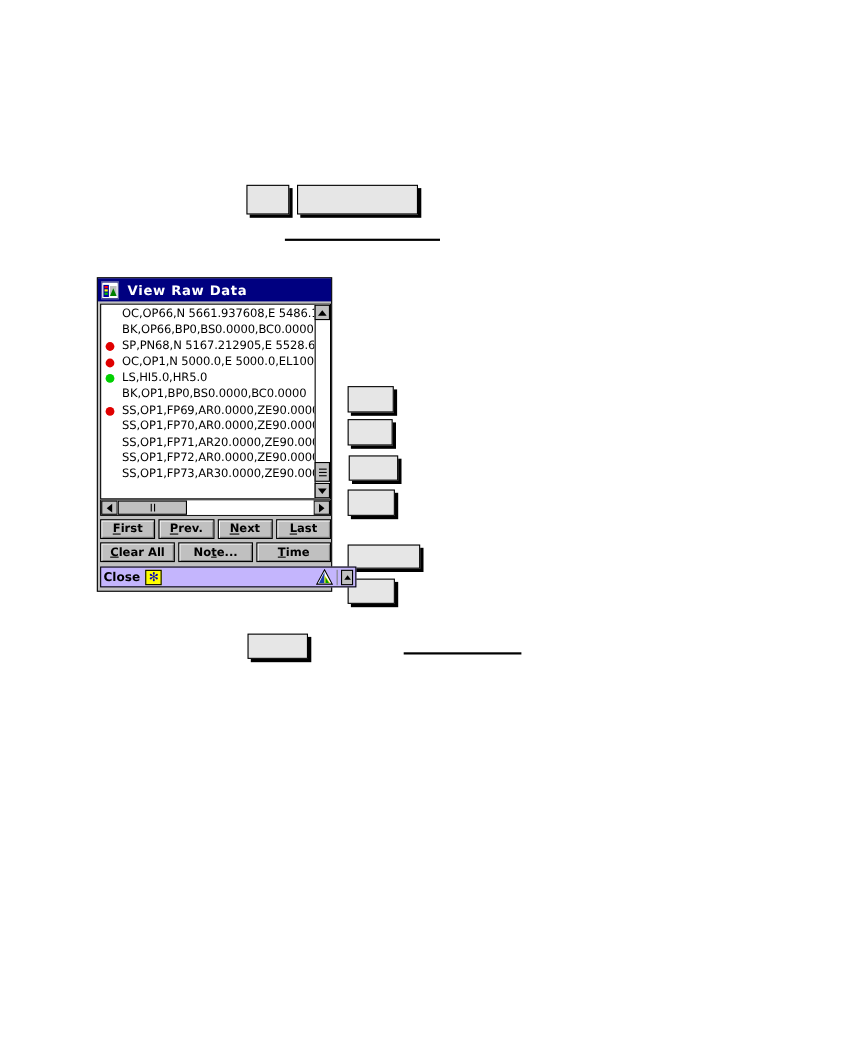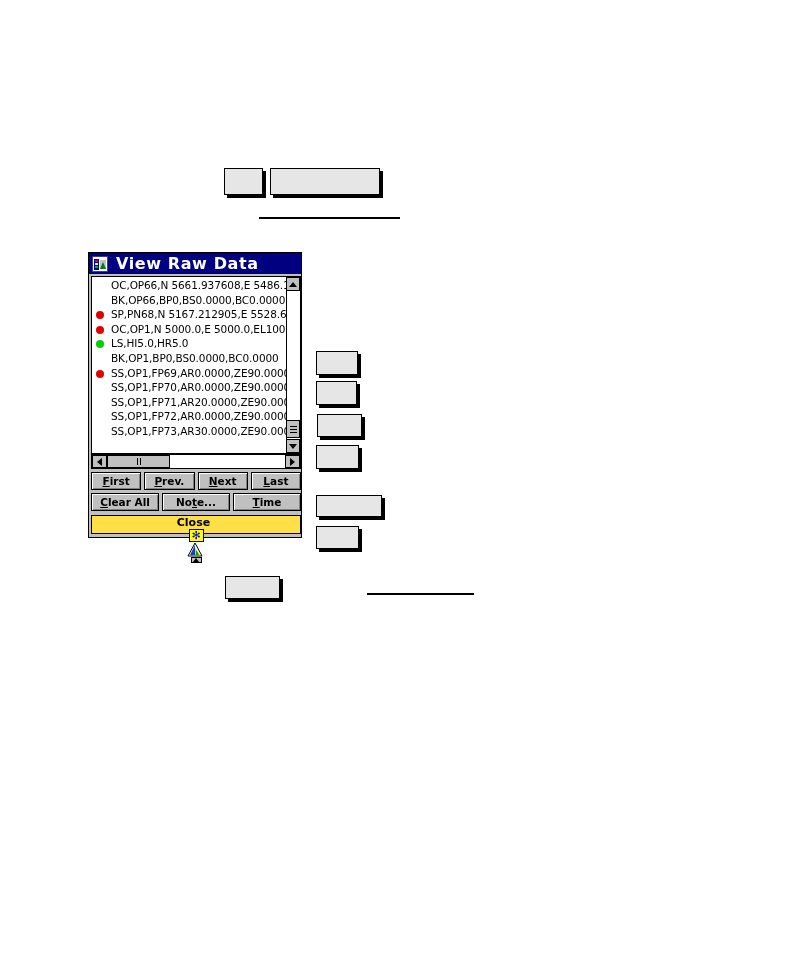--- a/index.html
+++ b/index.html
@@ -55,21 +55,21 @@
     height: 16px;
     background: #ffffff;
     border: 1px solid #3a3a8c;
     box-sizing: border-box;
     position: relative;
     flex: 0 0 auto;
     overflow: hidden;
   }
   .title-text {
     color: #ffffff;
-    font-size: 16px;
+    font-size: 12px;
     font-weight: bold;
     letter-spacing: 0.6px;
     margin-left: 8px;
     white-space: nowrap;
   }
 
   
   .list-wrap {
     position: absolute;
     left: 2px;
@@ -249,29 +249,28 @@
     box-shadow: inset 1px 1px 0 0 #ffffff, inset -1px -1px 0 0 #808080;
     white-space: nowrap;
   }
   .pbtn u { text-decoration: underline; }
 
   
   .statusbar {
     position: absolute;
     left: 2px;
     top: 262px;
-    width: 210px;
+    width: 233px;
     height: 19px;
-    background: #fde047;
+    background: #c4b5fd;
     border: 1px solid #000000;
     box-sizing: border-box;
     display: flex;
     align-items: center;
     padding: 0 2px;
-    flex-direction: column;
   }
   .close-label {
     font-size: 11px;
     font-weight: bold;
     color: #000000;
     margin-right: 5px;
     font-family: "DejaVu Sans", sans-serif;
   }
   .star-btn {
     width: 15px;

